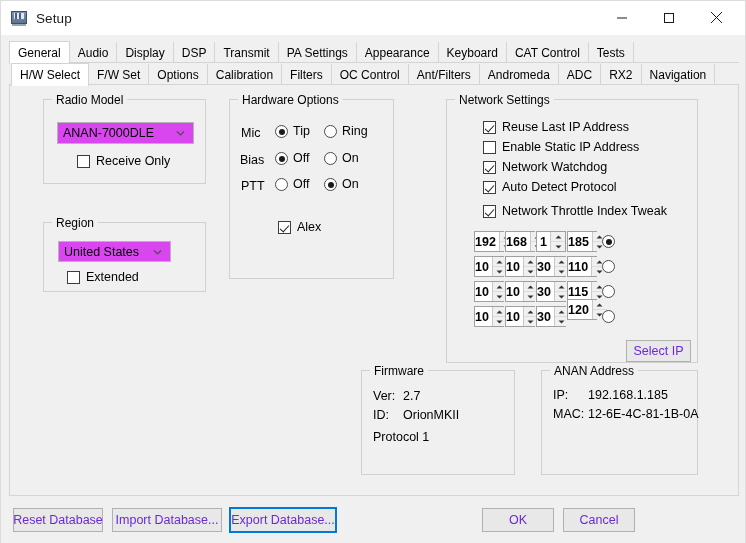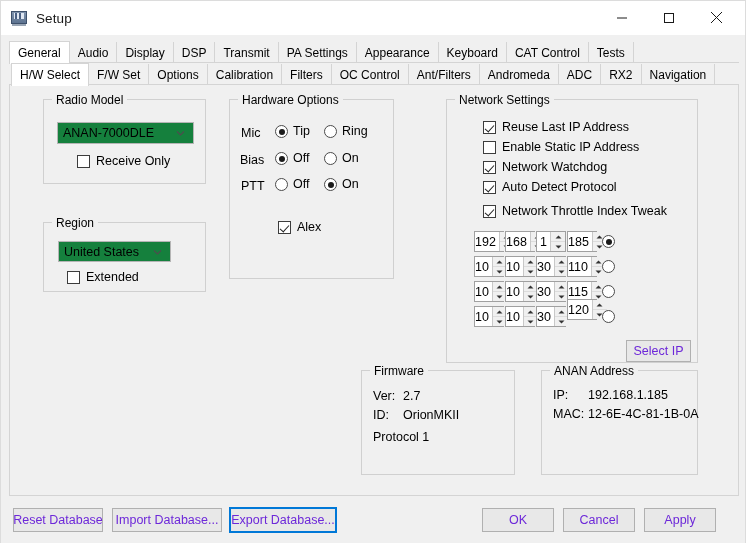--- a/index.html
+++ b/index.html
@@ -147,21 +147,21 @@
     background: #f0f0f0;
     padding: 0 4px;
     font-size: 12px;
     color: #000;
     white-space: nowrap;
   }
 
   
   .combo {
     position: absolute;
-    background: #15803d;
+    background: #d946ef;
     border: 1px solid #b5b5b5;
     box-sizing: border-box;
     display: flex; align-items: center;
     font-size: 12.5px;
     padding-left: 5px;
     color: #000;
   }
   .combo .chev {
     position: absolute; right: 7px; top: 50%;
     transform: translateY(-50%);
@@ -220,20 +220,21 @@
     box-sizing: border-box;
     display: flex;
     align-items: stretch;
   }
   .spin .val {
     flex: 1 1 auto;
     display: flex; align-items: center; justify-content: flex-end;
     padding-right: 3px;
     font-size: 12.5px;
     color: #000;
+    font-weight: bold;
   }
   .spin .btns {
     width: 14px;
     border-left: 1px solid #c8c8c8;
     background: #f0f0f0;
     display: flex; flex-direction: column;
     flex: 0 0 auto;
   }
   .spin .btns .up, .spin .btns .dn {
     height: 50%;
@@ -760,18 +761,15 @@
     </div>
     <div class="btn focused" style="left:228px; top:10px; width:108px; height:26px;">
       <span>Export Database...</span>
     </div>
     <div class="btn" style="left:481px; top:11px; width:72px; height:24px;">
       <span>OK</span>
     </div>
     <div class="btn" style="left:562px; top:11px; width:72px; height:24px;">
       <span>Cancel</span>
     </div>
-    <div class="btn" style="left:643px; top:11px; width:72px; height:24px;">
-      <span>Apply</span>
-    </div>
   </div>
 
 </div>
 
 </body></html>

